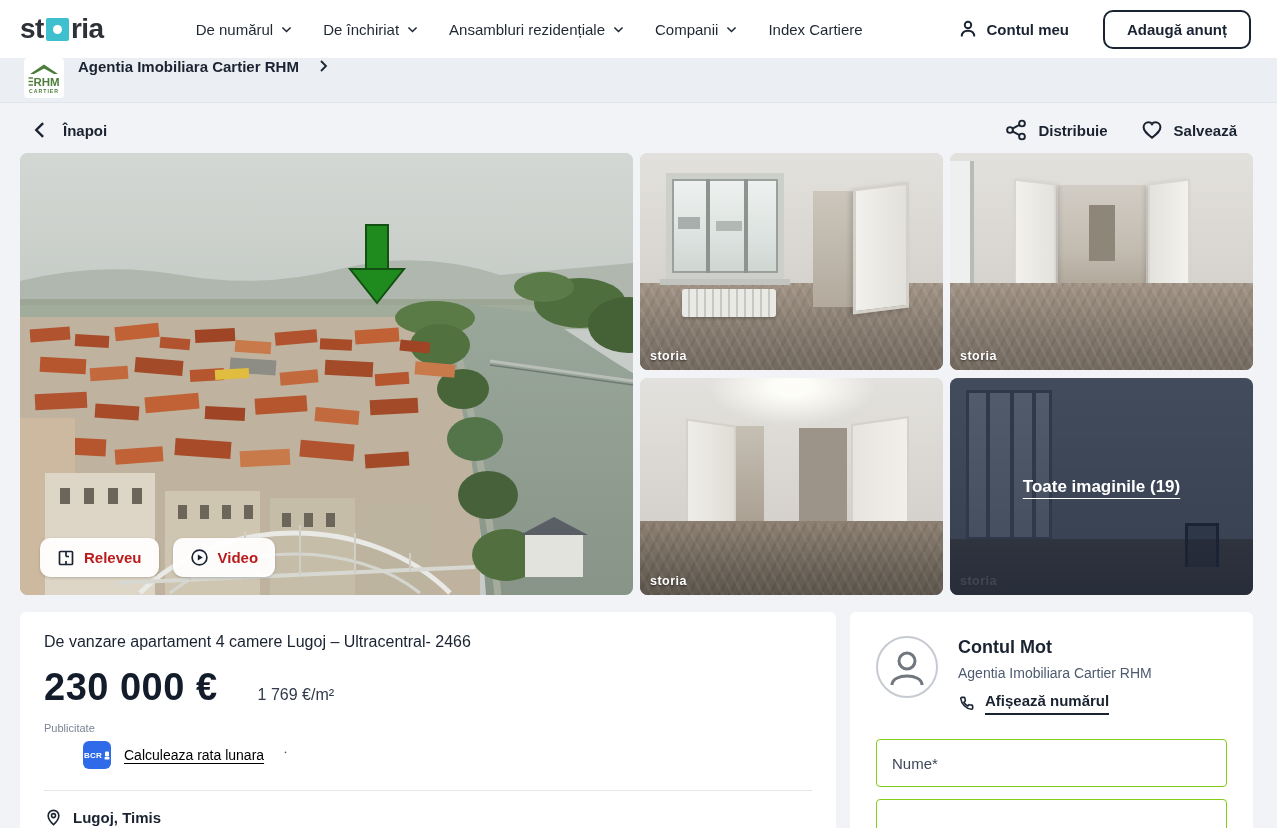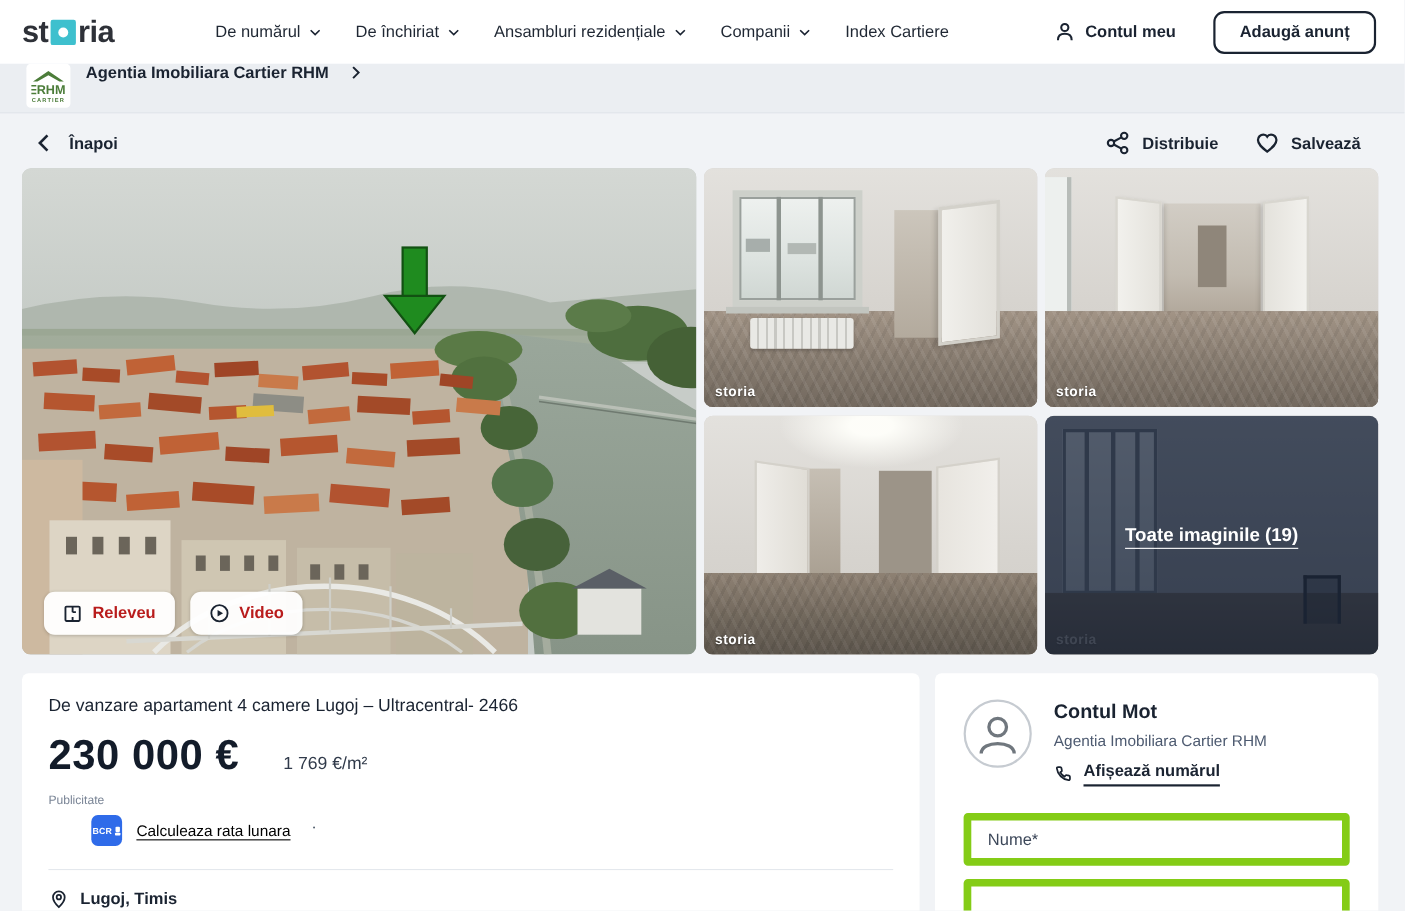--- a/index.html
+++ b/index.html
@@ -101,21 +101,21 @@
   .loc-text { font-size:15px; font-weight:700; }
   
   .contact-card { width:403px; padding:24px 26px; height:420px; }
   .agent-row { display:flex; }
   .avatar { width:62px; height:62px; border-radius:50%; border:2px solid #c6cbd1; display:flex; align-items:center; justify-content:center; flex:none; background:#fff; }
   .agent-info { margin-left:20px; padding-top:1px; }
   .agent-name { font-size:18px; font-weight:700; }
   .agent-agency { font-size:14px; color:#4d5a70; margin-top:7px; }
   .phone-row { display:flex; align-items:center; gap:10px; margin-top:11px; cursor:pointer; }
   .phone-label { font-size:15px; font-weight:700; border-bottom:2px solid #1a2331; padding-bottom:4px; }
-  .field { display:block; width:100%; height:48px; border:7px solid #84cc16; border-radius:4px; margin-top:24px; padding:0 15px;
+  .field { display:block; width:100%; height:48px; border:1px solid #84cc16; border-radius:4px; margin-top:24px; padding:0 15px;
     font-size:15px; font-family:inherit; color:#1a2331; background:#fff; }
   .field::placeholder { color:#3c4759; }
   .field-2 { margin-top:12px; }
   svg { display:block; }
 </style>
 </head>
 <body>
 
 <div class="page">
 

